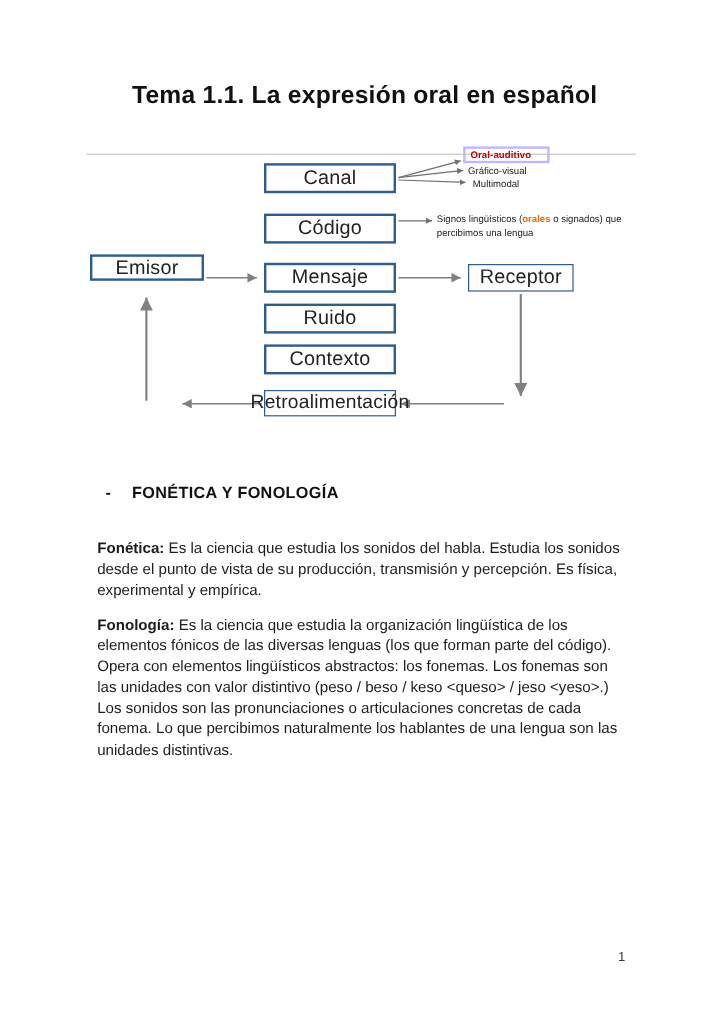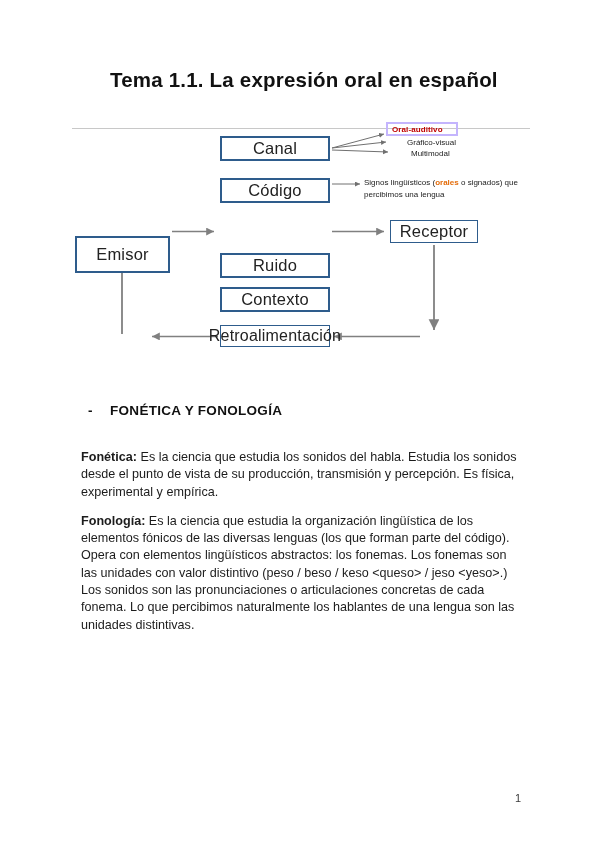--- a/index.html
+++ b/index.html
@@ -70,40 +70,39 @@
   .node.thin { border-width: 1.5px; }
   .node.small-text { font-size: 16px; }
 
   
   .n-canal      { left: 220px; top: 18px;  width: 110px; height: 25px; }
   .n-codigo     { left: 220px; top: 60px;  width: 110px; height: 25px; }
   .n-mensaje    { left: 220px; top: 101px; width: 110px; height: 25px; }
   .n-ruido      { left: 220px; top: 135px; width: 110px; height: 25px; }
   .n-contexto   { left: 220px; top: 169px; width: 110px; height: 25px; }
   .n-retro      { left: 220px; top: 207px; width: 110px; height: 22px; }
-  .n-emisor     { left: 75px;  top: 118px; width: 95px;  height: 37px; }
+  .n-emisor     { left: 75px;  top: 94px; width: 95px;  height: 22px; }
   .n-receptor   { left: 390px; top: 102px; width: 88px;  height: 23px; }
 
   
   .wires {
     position: absolute;
     left: 0; top: 0;
     width: 600px;
     height: 250px;
     pointer-events: none;
   }
 
   
   .ann {
     position: absolute;
     font-size: 8px;
     line-height: 1.35;
     color: #1a1a1a;
     white-space: nowrap;
-    margin-left: 17px;
   }
   .ann-canal-box {
     position: absolute;
     left: 386px;
     top: 4px;
     width: 72px;
     height: 14px;
     box-sizing: border-box;
     border: 2px solid #c4b5fd;
     display: flex;
@@ -203,20 +202,21 @@
 
       <line x1="332" y1="30" x2="384" y2="16" stroke="#707070" stroke-width="1" marker-end="url(#ahs)"></line>
       <line x1="332" y1="30" x2="386" y2="24" stroke="#707070" stroke-width="1" marker-end="url(#ahs)"></line>
       <line x1="332" y1="32" x2="388" y2="34" stroke="#707070" stroke-width="1" marker-end="url(#ahs)"></line>
 
       <line x1="332" y1="66" x2="360" y2="66" stroke="#707070" stroke-width="1" marker-end="url(#ahs)"></line>
     </svg>
 
     <div class="node n-canal">Canal</div>
     <div class="node n-codigo">Código</div>
+    <div class="node n-mensaje">Mensaje</div>
     <div class="node n-ruido">Ruido</div>
     <div class="node n-contexto">Contexto</div>
     <div class="node thin small-text n-retro">Retroalimentación</div>
     <div class="node n-emisor">Emisor</div>
     <div class="node thin n-receptor">Receptor</div>
 
     <div class="ann-canal-box">
       <span class="ann-red">Oral-auditivo</span>
     </div>
     <div class="ann ann-graf">Gráfico-visual</div>

